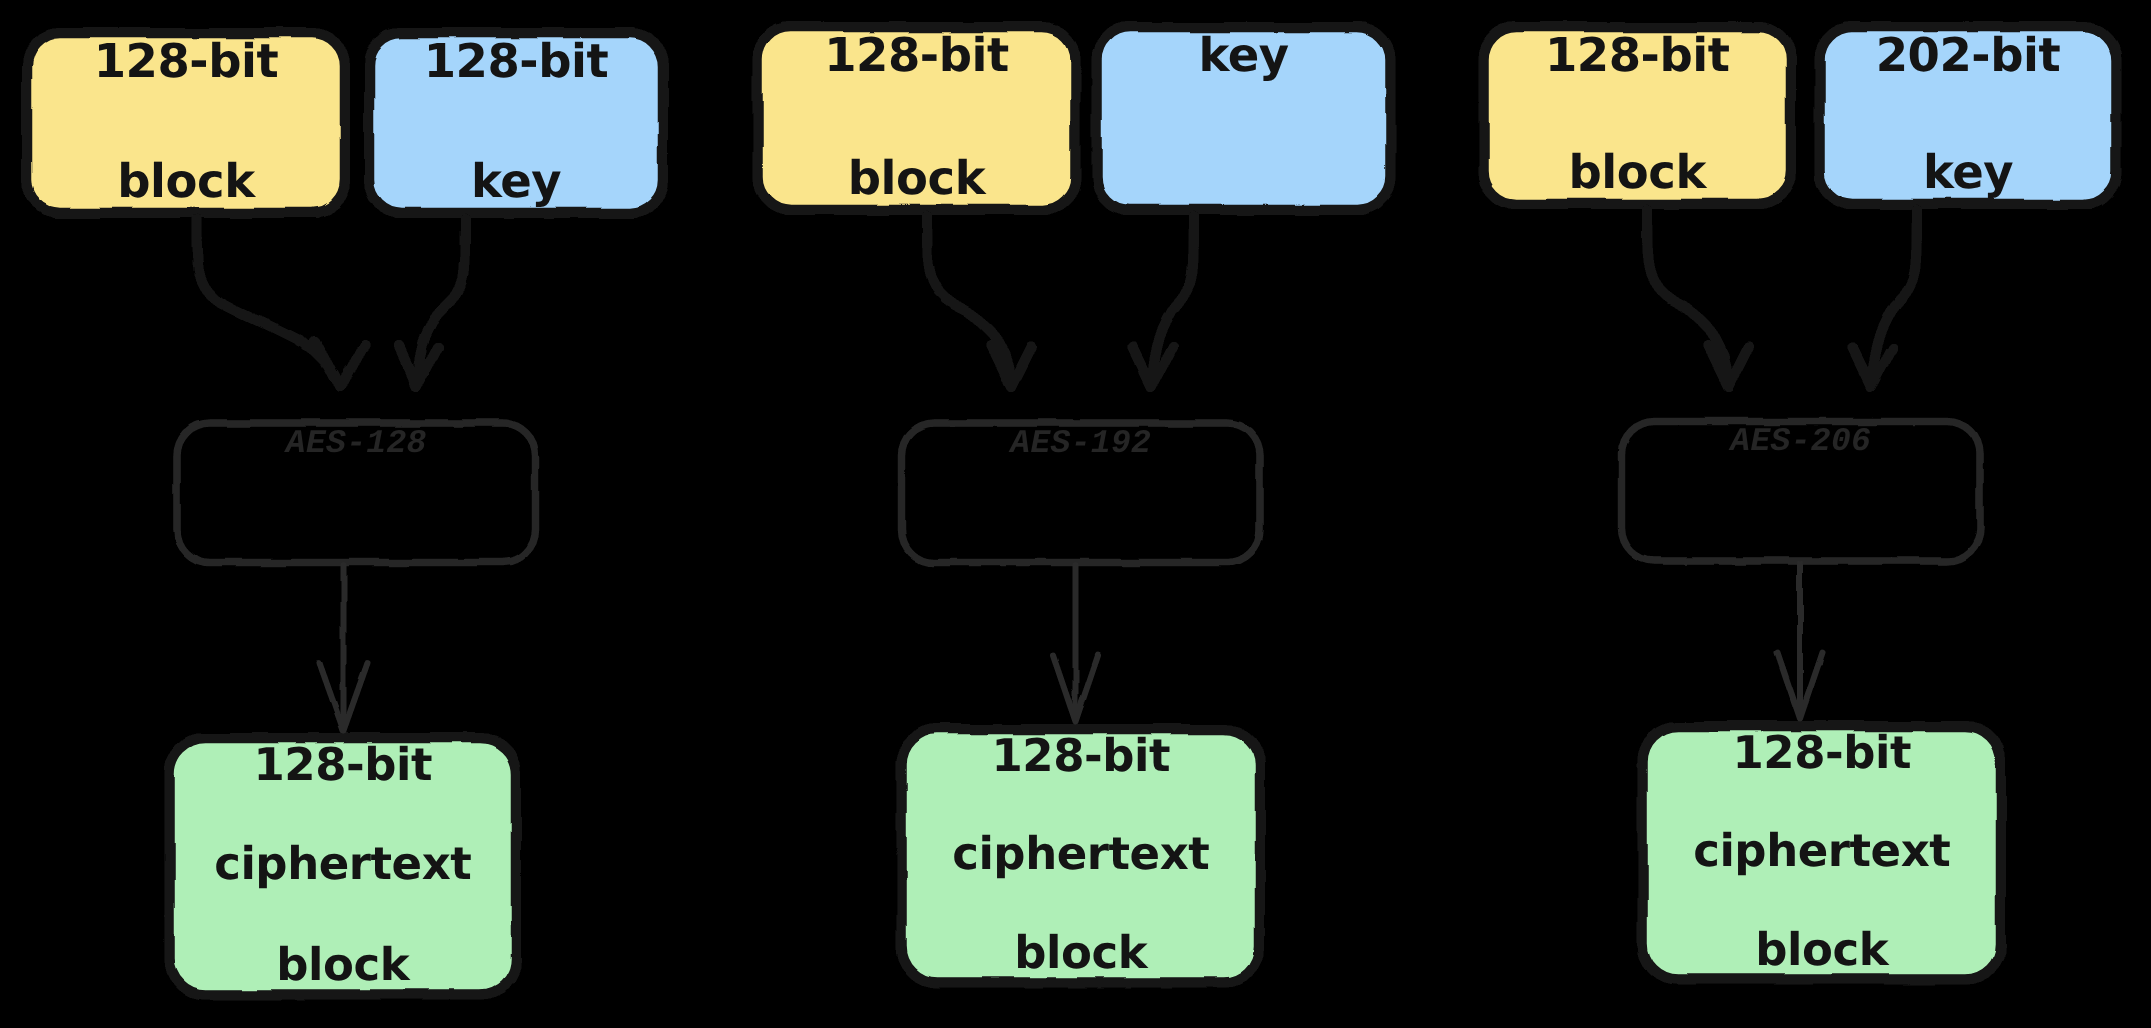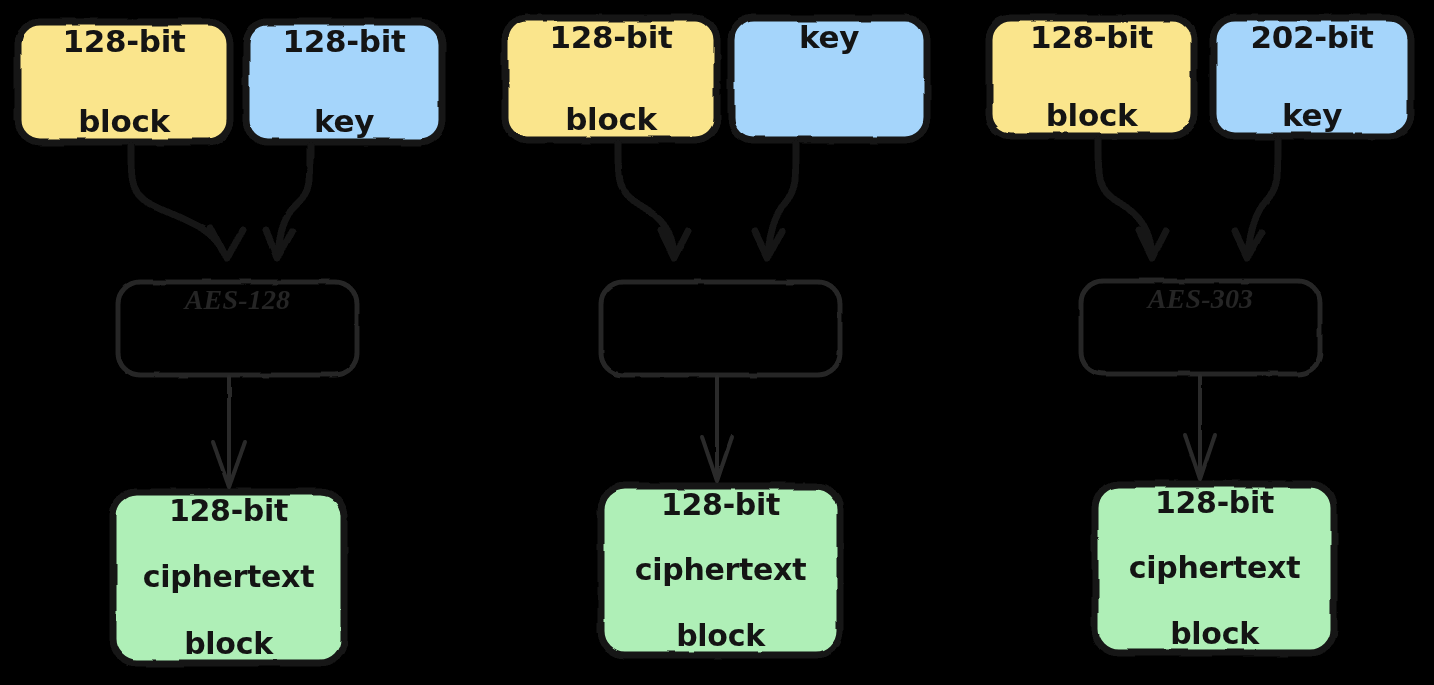--- a/index.html
+++ b/index.html
@@ -5,21 +5,21 @@
   html,body{margin:0;padding:0;background:#000;}
   body{width:1434px;height:685px;overflow:hidden;font-family:"DejaVu Sans",sans-serif;}
   #stage{position:relative;width:1434px;height:685px;background:#000000;}
   svg.layer{position:absolute;left:0;top:0;width:1434px;height:685px;overflow:visible;}
   .nodetext{
     position:absolute;display:flex;flex-direction:column;align-items:center;justify-content:space-between;
     text-align:center;pointer-events:none;gap:12px;
   }
   .nodetext span{display:block;line-height:1.28;}
   .io-label{font-family:"DejaVu Sans",sans-serif;font-size:31px;font-weight:600;color:#141414;letter-spacing:-0.3px;}
-  .proc-label{font-family:Liberation Serif, serif;font-size:28px;font-weight:600;color:#252525;font-style:italic;letter-spacing:0.2px;}
+  .proc-label{font-family:Liberation Mono, monospace;font-size:22px;font-weight:600;color:#252525;font-style:italic;letter-spacing:0.2px;}
   .out-label{font-family:"DejaVu Sans",sans-serif;font-size:30px;font-weight:600;color:#141414;letter-spacing:-0.3px;}
 </style>
 </head>
 <body>
 
 <div id="stage">
 
   <svg class="layer" viewBox="0 0 1434 685">
     <defs>
       <filter id="rough1" x="-20%" y="-20%" width="140%" height="140%">
@@ -123,36 +123,39 @@
     <span class="out-label">block</span>
   </div>
 
   <div class="nodetext" style="left:505px;top:18px;width:212px;height:122px;">
     <span class="io-label">128-bit</span>
     <span class="io-label">block</span>
   </div>
   <div class="nodetext" style="left:731px;top:18px;width:196px;height:122px;">
     <span class="io-label">key</span>
   </div>
+  <div class="nodetext" style="left:601px;top:282px;width:239px;height:93px;">
+    <span class="proc-label">AES-192</span>
+  </div>
   <div class="nodetext" style="left:601px;top:486px;width:239px;height:169px;">
     <span class="out-label">128-bit</span>
     <span class="out-label">ciphertext</span>
     <span class="out-label">block</span>
   </div>
 
   <div class="nodetext" style="left:989px;top:18px;width:205px;height:118px;">
     <span class="io-label">128-bit</span>
     <span class="io-label">block</span>
   </div>
   <div class="nodetext" style="left:1213px;top:18px;width:198px;height:118px;">
     <span class="io-label">202-bit</span>
     <span class="io-label">key</span>
   </div>
   <div class="nodetext" style="left:1081px;top:281px;width:239px;height:93px;">
-    <span class="proc-label">AES-303</span>
+    <span class="proc-label">AES-206</span>
   </div>
   <div class="nodetext" style="left:1095px;top:484px;width:239px;height:169px;">
     <span class="out-label">128-bit</span>
     <span class="out-label">ciphertext</span>
     <span class="out-label">block</span>
   </div>
 
 </div>
 
 </body></html>

